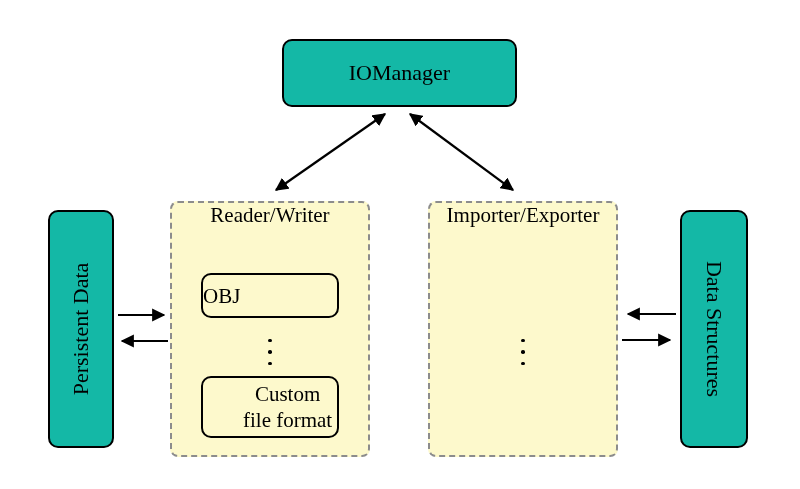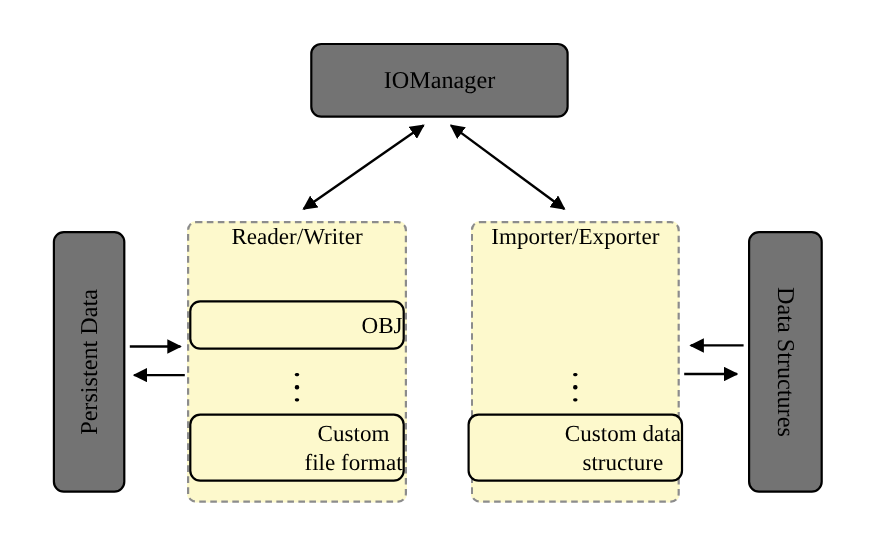--- a/index.html
+++ b/index.html
@@ -13,21 +13,21 @@
     overflow: hidden;
   }
   .arrows {
     position: absolute;
     left: 0; top: 0;
     width: 800px; height: 489px;
     pointer-events: none;
   }
   .node {
     position: absolute;
-    background: #737373;
+    background: #14b8a6;
     border: 2.5px solid #000000;
     border-radius: 10px;
     display: flex;
     align-items: center;
     justify-content: center;
     box-sizing: border-box;
   }
   .node-label {
     font-size: 22px;
     white-space: nowrap;
@@ -51,27 +51,27 @@
   .group-title {
     margin-top: 0;
     text-align: center;
     font-size: 21px;
     white-space: nowrap;
   }
   .inner-node {
     position: absolute;
     left: 50%;
     transform: translateX(-50%);
-    width: 196px;
+    width: 138px;
     background: #fdf9cc;
     border: 2.5px solid #000000;
     border-radius: 10px;
     display: flex;
     align-items: center;
-    justify-content: flex-end;
+    justify-content: flex-start;
     box-sizing: border-box;
     text-align: center;
   }
   .inner-node.first { top: 70px; height: 45px; }
   .inner-node.last  { top: 173px; height: 62px; padding-left: 40px; }
   .inner-label {
     font-size: 21px;
     line-height: 26px;
     white-space: pre-line;
   }
@@ -141,19 +141,15 @@
     </div>
   </div>
 
   <div class="group" id="group-importer-exporter">
     <div class="group-title">Importer/Exporter</div>
     <div class="dots">
         <i></i>
         <i></i>
         <i></i>
       </div>
-    <div class="inner-node last">
-      <span class="inner-label">Custom data
-structure</span>
-    </div>
   </div>
 
 </div>
 
 </body></html>

